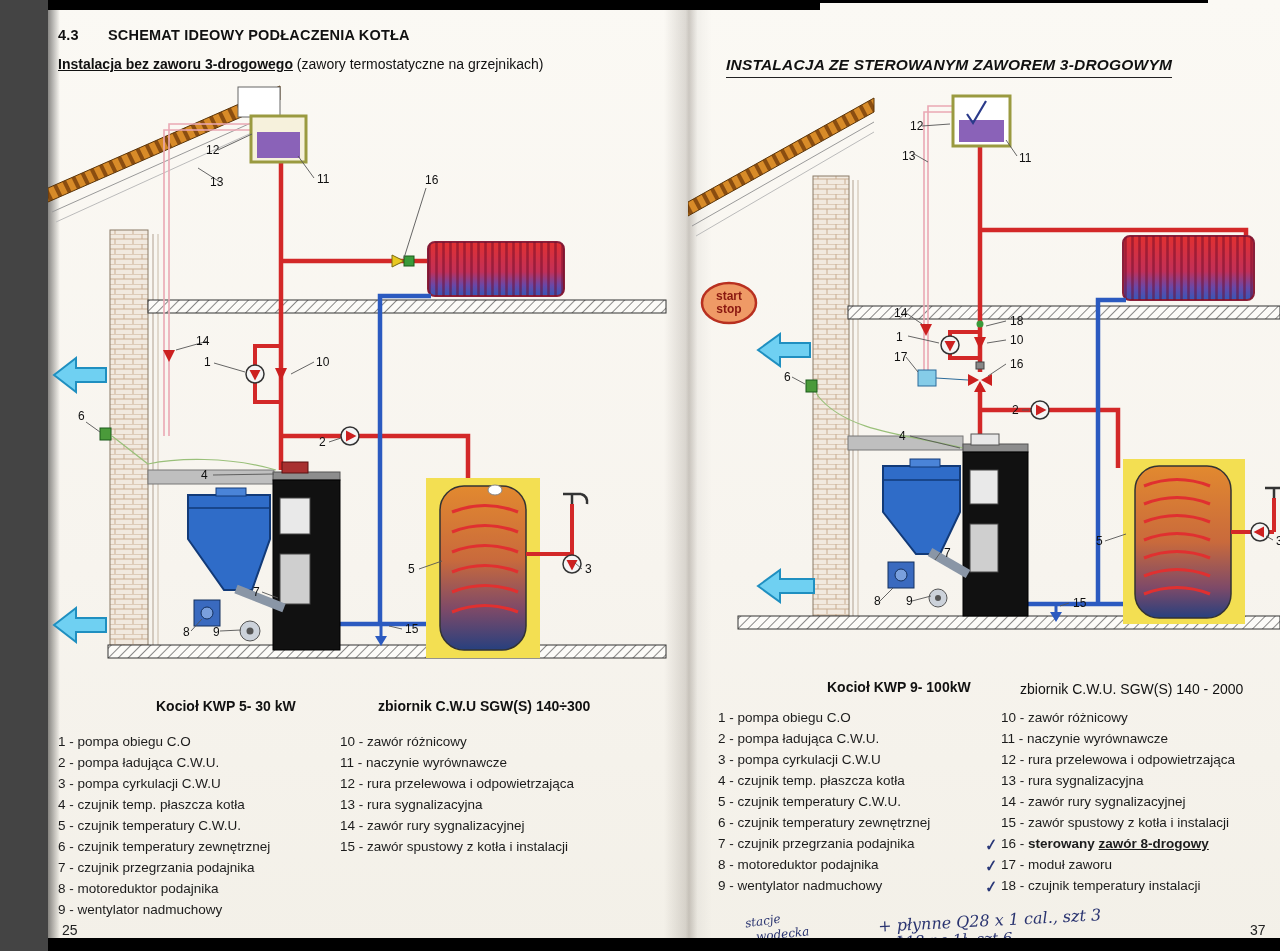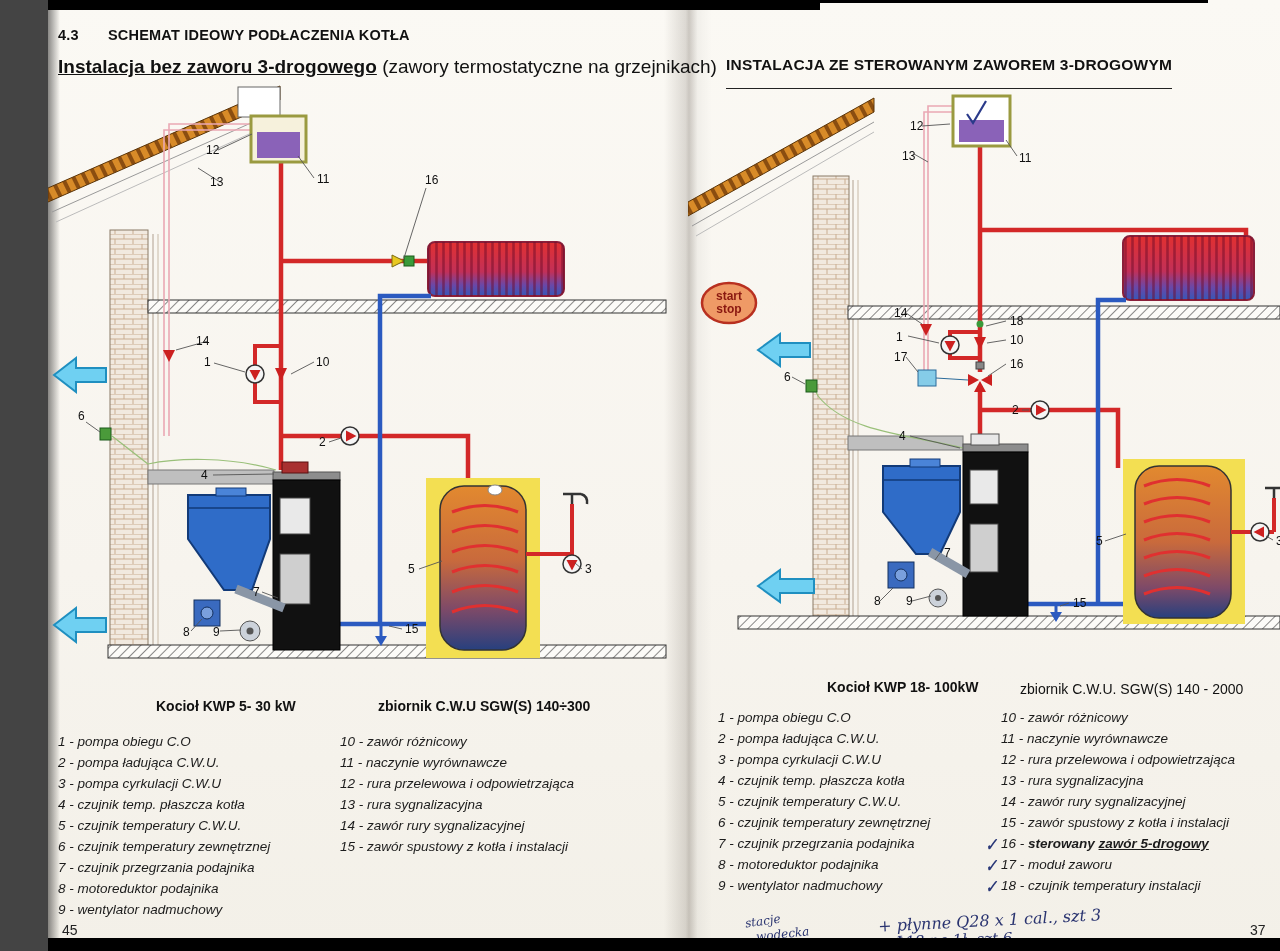--- a/index.html
+++ b/index.html
@@ -6,28 +6,28 @@
   .scan{position:relative;width:1280px;height:951px;overflow:hidden;
         background:linear-gradient(180deg,#fbf9f4 0%,#f7f4ee 60%,#f3f0e8 100%);
         font-family:"Liberation Sans",sans-serif;color:#111;margin-left:48px;}
   .bar{position:absolute;background:#000;z-index:30;}
   .fold{position:absolute;top:0;left:616px;width:48px;height:100%;z-index:5;pointer-events:none;
         background:linear-gradient(90deg,rgba(0,0,0,0) 0%,rgba(80,70,60,.18) 45%,rgba(80,70,60,.28) 52%,rgba(0,0,0,.04) 70%,rgba(0,0,0,0) 100%);}
   .edge-left{position:absolute;top:0;left:0;width:12px;height:100%;z-index:6;pointer-events:none;
         background:linear-gradient(90deg,rgba(0,0,0,.45),rgba(0,0,0,0));}
   .hdr-left{position:absolute;top:27px;left:10px;font-size:14.5px;font-weight:bold;letter-spacing:.2px;z-index:10;}
   .hdr-left .sec{display:inline-block;width:50px;}
-  .sub-left{position:absolute;top:56px;left:10px;font-size:19px;z-index:10;}
+  .sub-left{position:absolute;top:56px;left:10px;font-size:14px;z-index:10;}
   .sub-left b{text-decoration:underline;}
   .hdr-right{position:absolute;top:56px;left:678px;font-size:15.5px;font-weight:bold;letter-spacing:.2px;
-             border-bottom:1.5px solid #222;padding-bottom:14px;z-index:10;}
+             border-bottom:1.5px solid #222;padding-bottom:3px;z-index:10;font-style:italic;}
   .cap{position:absolute;font-size:14px;z-index:10;white-space:nowrap;}
   .bold{font-weight:bold;}
   .legend{position:absolute;font-size:13.5px;color:#1c1c1c;z-index:10;}
-  .legend-item{white-space:nowrap;line-height:21px;position:relative;font-style:italic;}
+  .legend-item{white-space:nowrap;line-height:21px;position:relative;}
   .check{position:absolute;left:-16px;top:1px;color:#2a3878;font-weight:bold;font-size:15px;
          transform:rotate(-12deg) skewX(-8deg);}
   .pgnum{position:absolute;font-size:14px;color:#222;z-index:31;}
   .hand{position:absolute;color:#2a3470;font-family:"DejaVu Serif",serif;font-style:italic;z-index:20;white-space:nowrap;}
   .diag{position:absolute;z-index:8;}
   .dlabel{font:12px "Liberation Sans",sans-serif;fill:#101010;}
 </style>
 </head>
 <body>
 
@@ -203,21 +203,21 @@
     </div>
   <div class="legend" style="left:292px;top:731px;">
       <div class="legend-item">10 - zawór różnicowy</div>
       <div class="legend-item">11 - naczynie wyrównawcze</div>
       <div class="legend-item">12 - rura przelewowa i odpowietrzająca</div>
       <div class="legend-item">13 - rura sygnalizacyjna</div>
       <div class="legend-item">14 - zawór rury sygnalizacyjnej</div>
       <div class="legend-item">15 - zawór spustowy z kotła i instalacji</div>
     </div>
 
-  <div class="pgnum" style="left:14px;top:922px;">45</div>
+  <div class="pgnum" style="left:14px;top:922px;">25</div>
 
   <div class="hdr-right">INSTALACJA ZE STEROWANYM ZAWOREM 3-DROGOWYM</div>
 
   <svg class="diag" style="left:640px;top:84px;" width="640" height="586" viewBox="0 0 640 586" xmlns="http://www.w3.org/2000/svg">
     <defs>
       <pattern id="roofR" width="10" height="10" patternUnits="userSpaceOnUse" patternTransform="rotate(-28)">
         <rect width="10" height="10" fill="#d88b28"></rect>
           <rect width="4" height="10" fill="#8a4d10"></rect>
       </pattern>
       <pattern id="brickR" width="18" height="10" patternUnits="userSpaceOnUse">
@@ -361,42 +361,42 @@
         <text x="211" y="356" class="dlabel">4</text>
         <text x="408" y="461" class="dlabel">5</text>
         <text x="588" y="461" class="dlabel">3</text>
         <text x="256" y="473" class="dlabel">7</text>
         <text x="385" y="523" class="dlabel">15</text>
         <text x="186" y="521" class="dlabel">8</text>
         <text x="218" y="521" class="dlabel">9</text>
       </g>
   </svg>
 
-  <div class="cap bold" style="left:779px;top:679px;">Kocioł KWP 18- 100kW</div>
+  <div class="cap bold" style="left:779px;top:679px;">Kocioł KWP 9- 100kW</div>
   <div class="cap" style="left:972px;top:681px;">zbiornik C.W.U. SGW(S) 140 - 2000</div>
 
   <div class="legend" style="left:670px;top:707px;">
       <div class="legend-item">1 - pompa obiegu C.O</div>
       <div class="legend-item">2 - pompa ładująca C.W.U.</div>
       <div class="legend-item">3 - pompa cyrkulacji C.W.U</div>
       <div class="legend-item">4 - czujnik temp. płaszcza kotła</div>
       <div class="legend-item">5 - czujnik temperatury C.W.U.</div>
       <div class="legend-item">6 - czujnik temperatury zewnętrznej</div>
       <div class="legend-item">7 - czujnik przegrzania podajnika</div>
       <div class="legend-item">8 - motoreduktor podajnika</div>
       <div class="legend-item">9 - wentylator nadmuchowy</div>
     </div>
   <div class="legend" style="left:953px;top:707px;">
       <div class="legend-item">10 - zawór różnicowy</div>
       <div class="legend-item">11 - naczynie wyrównawcze</div>
       <div class="legend-item">12 - rura przelewowa i odpowietrzająca</div>
       <div class="legend-item">13 - rura sygnalizacyjna</div>
       <div class="legend-item">14 - zawór rury sygnalizacyjnej</div>
       <div class="legend-item">15 - zawór spustowy z kotła i instalacji</div>
-      <div class="legend-item"><span class="check">✓</span>16 - <b>sterowany <u>zawór 5-drogowy</u></b></div>
+      <div class="legend-item"><span class="check">✓</span>16 - <b>sterowany <u>zawór 8-drogowy</u></b></div>
       <div class="legend-item"><span class="check">✓</span>17 - moduł zaworu</div>
       <div class="legend-item"><span class="check">✓</span>18 - czujnik temperatury instalacji</div>
     </div>
 
   <div class="hand" style="left:697px;top:914px;font-size:12px;transform:rotate(-8deg);">stacje</div>
   <div class="hand" style="left:708px;top:927px;font-size:12px;transform:rotate(-6deg);">wodecka</div>
   <div class="hand" style="left:720px;top:939px;font-size:12px;transform:rotate(-5deg);">wnim</div>
   <div class="hand" style="left:830px;top:911px;font-size:16px;transform:rotate(-3deg);">+ płynne Q28 x 1 cal., szt 3</div>
   <div class="hand" style="left:845px;top:931px;font-size:15px;transform:rotate(-2deg);">Φ18 na 1ł. szt 6</div>
 

